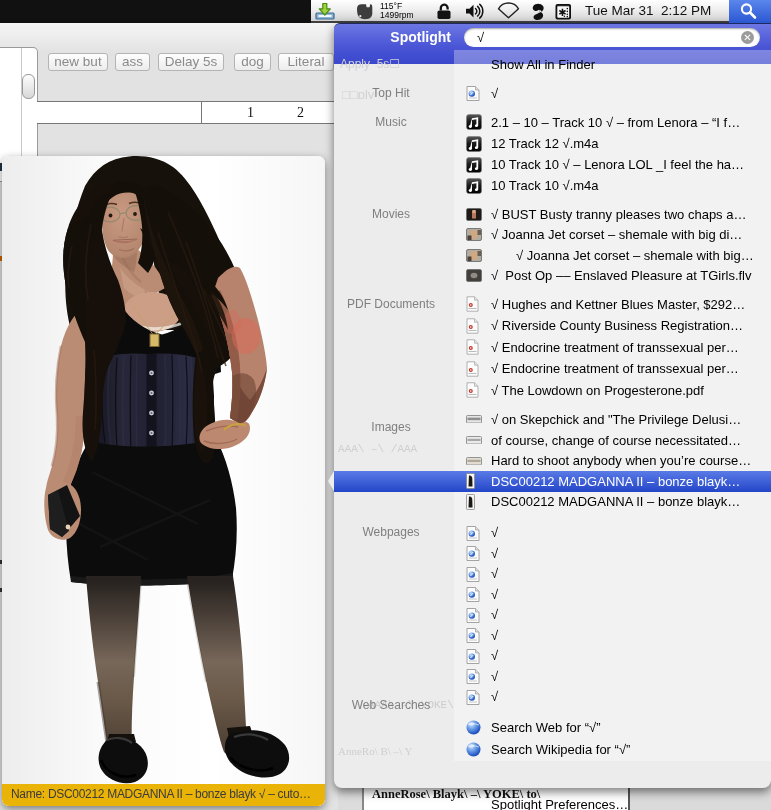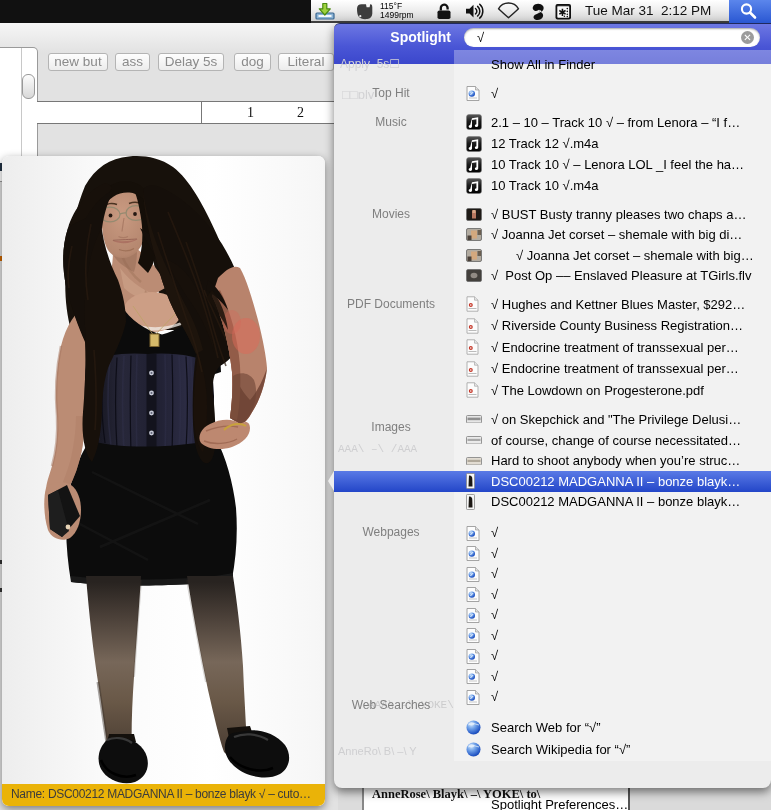--- a/index.html
+++ b/index.html
@@ -237,21 +237,21 @@
     <div id="sfield">
         <span class="q">√</span>
         <div id="xbtn">✕</div>
       </div>
   </div>
   <div id="rowsbg"></div>
   <div class="ghost" style="left:6px;top:34px;width:96px;height:14px;font-size:12px;color:#d2d2d5;">Apply&nbsp; 5s☐</div>
   <div class="ghost" style="left:8px;top:64px;width:60px;height:12px;font-size:13px;color:#d2d2d4;">□□ply</div>
   <div class="ghost" style="left:4px;top:420px;width:110px;height:13px;font-family:'Liberation Mono',monospace;font-size:11px;color:#cfcfd1;">AAA\ –\ /AAA</div>
   <div class="ghost" style="left:4px;top:676px;width:150px;height:13px;font-family:'Liberation Mono',monospace;font-size:11px;color:#cccccd;margin-left:30px;">AAA\ –\ YOKE\</div>
-  <div class="ghost" style="left:4px;top:722px;width:190px;height:13px;font-family:Liberation Sans, sans-serif;font-size:11px;color:#cfcfd1;">AnneRo\ B\ –\ Y</div>
+  <div class="ghost" style="left:4px;top:722px;width:190px;height:13px;font-family:Liberation Serif, serif;font-size:11px;color:#cfcfd1;">AnneRo\ B\ –\ Y</div>
   <div id="selrow"></div>
   <div id="rows">
     <div class="row" style="top:31px;"><span class="rt2" style="margin-left:25px;">Show All in Finder</span></div>
     <div class="lab" style="top:59.5px;">Top Hit</div>
     <div class="row" style="top:59.5px;">
         <svg class="ri" width="14" height="17" viewBox="0 0 14 17">
           <use href="#icweb"></use>
         </svg>
         <span class="rt">√</span>
       </div>
@@ -346,21 +346,21 @@
     <div class="row" style="top:406.5px;">
         <svg class="ri" style="top:6.5px" width="16" height="8" viewBox="0 0 16 8">
           <use href="#icimb"></use>
         </svg>
         <span class="rt">of course, change of course necessitated…</span>
       </div>
     <div class="row" style="top:427px;">
         <svg class="ri" style="top:6.5px" width="16" height="8" viewBox="0 0 16 8">
           <use href="#icimc"></use>
         </svg>
-        <span class="rt">Hard to shoot anybody when you’re struc…</span>
+        <span class="rt">Hard to shoot anybody when you’re course…</span>
       </div>
     <div class="row" style="top:447.5px;color:#fff;">
         <svg class="ri" width="9" height="16" viewBox="0 0 9 16">
           <use href="#icimt"></use>
         </svg>
         <span class="rt">DSC00212 MADGANNA II – bonze blayk…</span>
       </div>
     <div class="row" style="top:468px;">
         <svg class="ri" width="9" height="16" viewBox="0 0 9 16">
           <use href="#icimt"></use>

